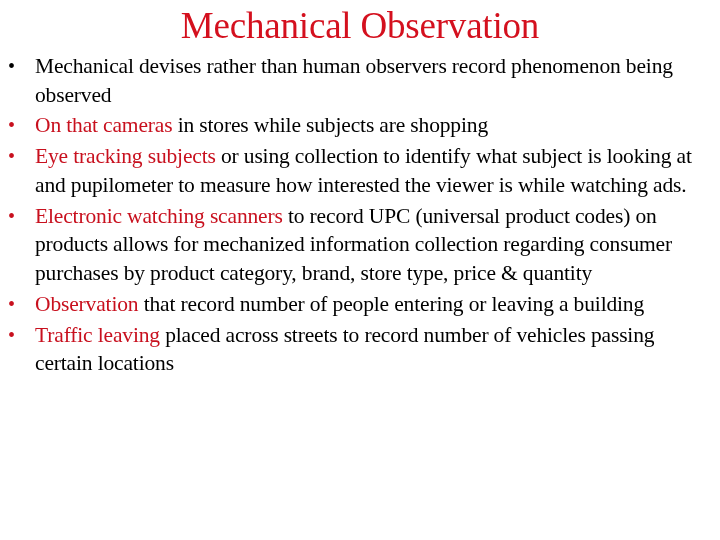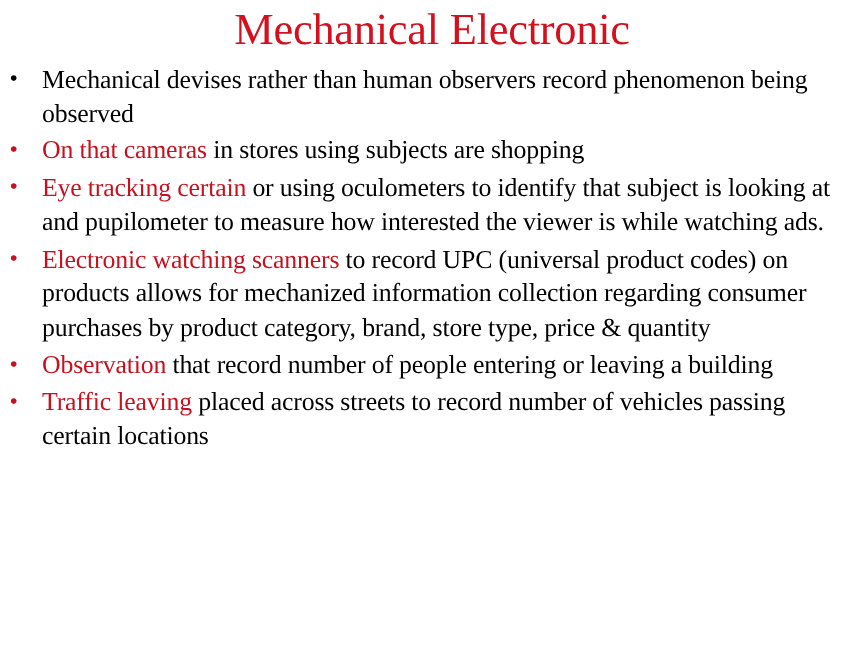--- a/index.html
+++ b/index.html
@@ -23,34 +23,34 @@
   }
   .dot {
     position: absolute; left: 8px; top: 0; font-size: 20px; line-height: 28.6px;
   }
   .red { color: #c8101e; }
   .black { color: #000; }
 </style>
 </head>
 <body>
 
-<div class="title">Mechanical Electronic</div>
+<div class="title">Mechanical Observation</div>
 
 <ul class="bullets">
   <li>
     <span class="dot black">•</span>
     <span class="red"></span><span>Mechanical devises rather than human observers record phenomenon being observed</span>
   </li>
   <li>
     <span class="dot red">•</span>
-    <span class="red">On that cameras</span><span> in stores using subjects are shopping</span>
+    <span class="red">On that cameras</span><span> in stores while subjects are shopping</span>
   </li>
   <li>
     <span class="dot red">•</span>
-    <span class="red">Eye tracking certain</span><span> or using oculometers to identify that subject is looking at and pupilometer to measure how interested the viewer is while watching ads.</span>
+    <span class="red">Eye tracking subjects</span><span> or using collection to identify what subject is looking at and pupilometer to measure how interested the viewer is while watching ads.</span>
   </li>
   <li>
     <span class="dot red">•</span>
     <span class="red">Electronic watching scanners</span><span> to record UPC (universal product codes) on products allows for mechanized information collection regarding consumer purchases by product category, brand, store type, price &amp; quantity</span>
   </li>
   <li>
     <span class="dot red">•</span>
     <span class="red">Observation</span><span> that record number of people entering or leaving a building</span>
   </li>
   <li>

